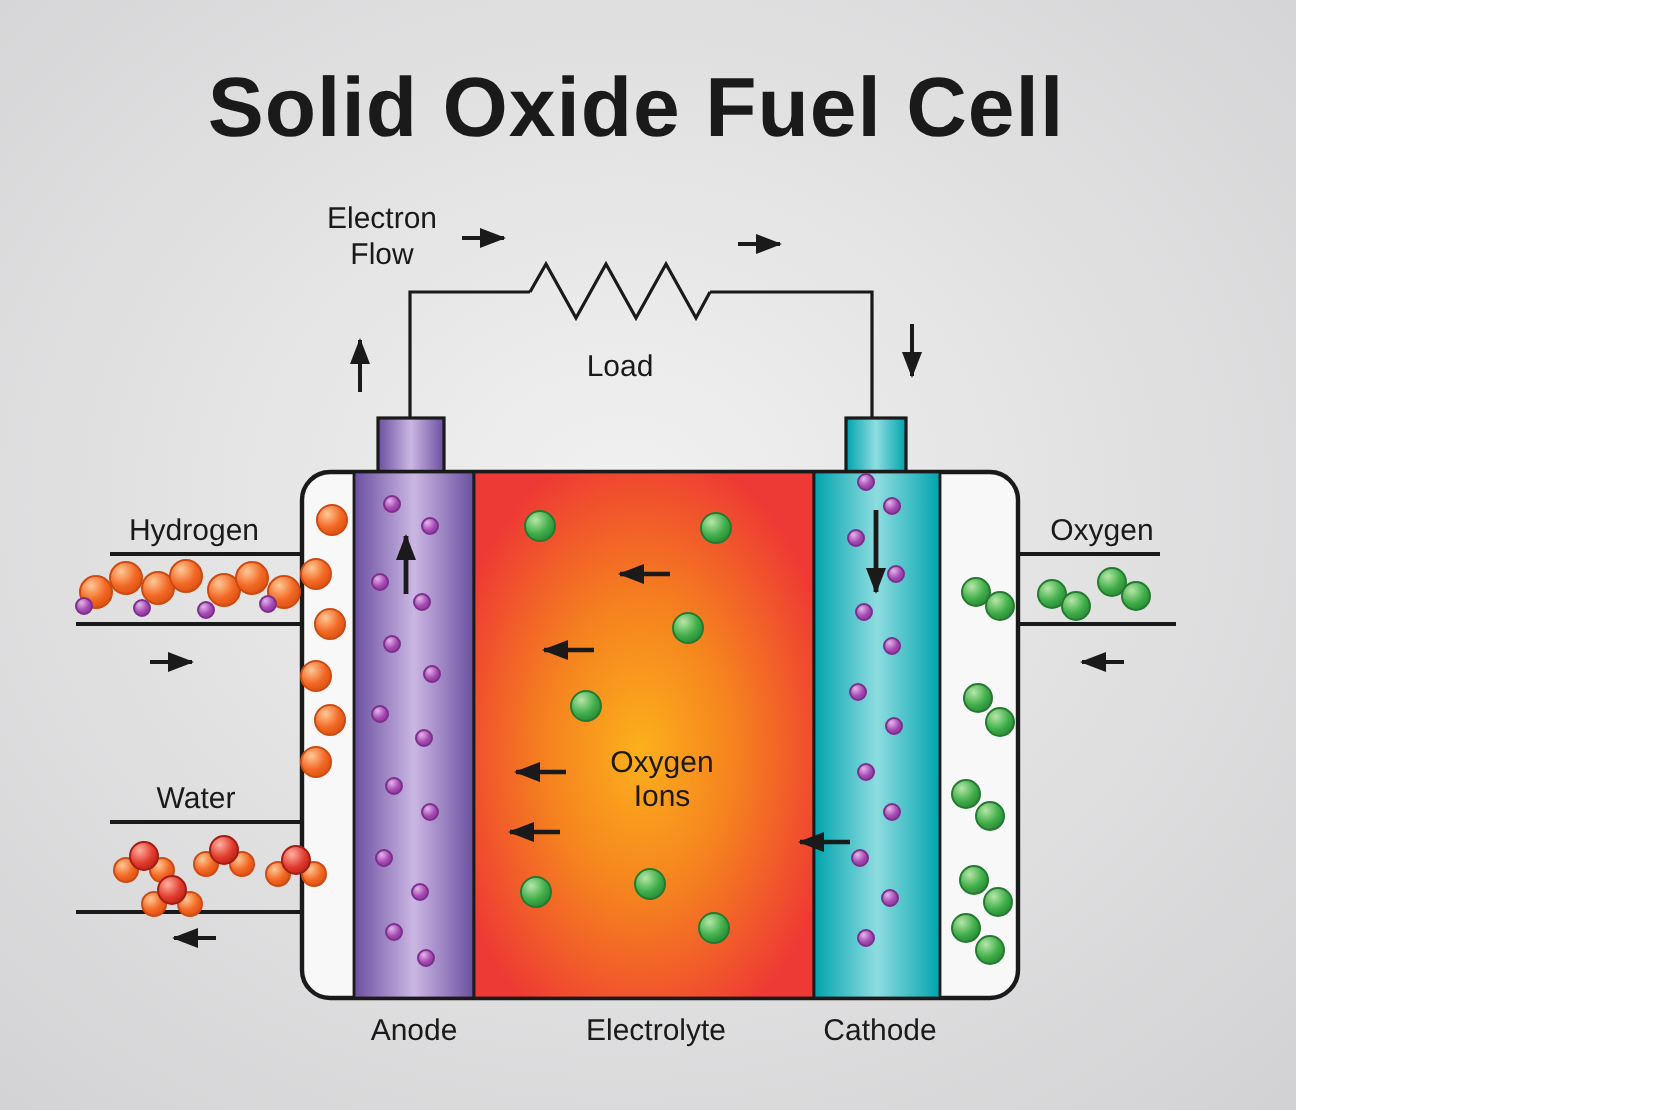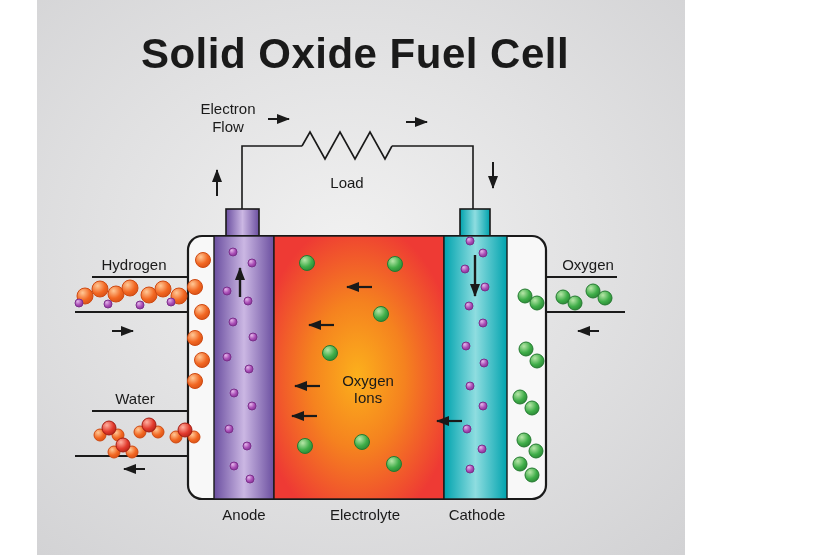--- a/index.html
+++ b/index.html
@@ -1,16 +1,16 @@
 <!DOCTYPE html>
 <html><head>
 <meta charset="utf-8">
 <style>
   html,body{margin:0;padding:0;background:#ffffff;}
-  .stage{position:relative;width:761px;height:555px;background:#ffffff;overflow:hidden;padding-left:37px;}
+  .stage{position:relative;width:761px;height:555px;background:#ffffff;overflow:hidden;}
   svg text{font-family:"Liberation Sans","DejaVu Sans",sans-serif;fill:#1a1a1a;}
   .lbl{font-size:15px;}
   .title{font-size:42px;font-weight:bold;letter-spacing:0.5px;}
 </style>
 </head>
 <body>
 
 <div class="stage">
 <svg width="835" height="555" viewBox="0 0 835 555">
   <defs>

